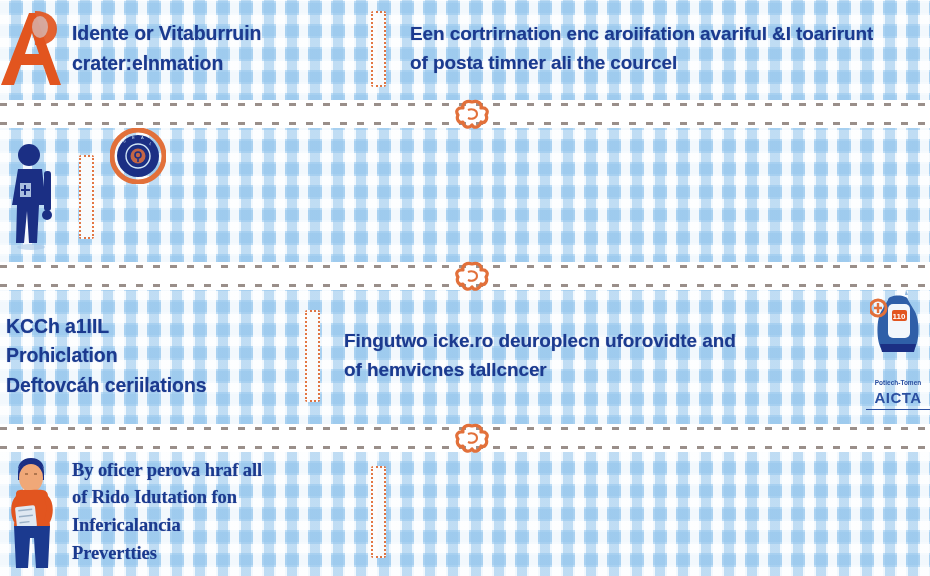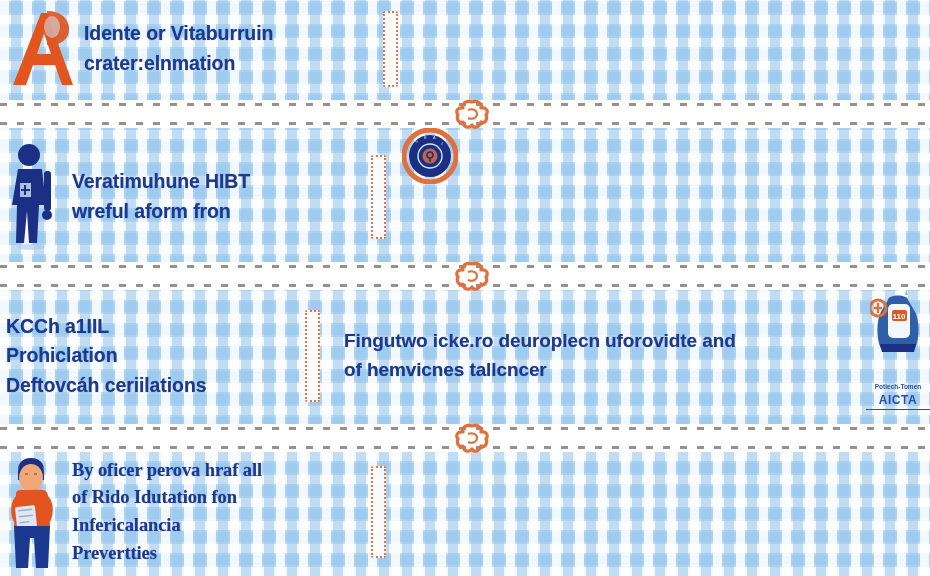--- a/index.html
+++ b/index.html
@@ -34,21 +34,21 @@
   }
 
   
   .row {
     position: absolute;
     left: 0;
     width: 930px;
     display: flex;
     align-items: center;
   }
-  .row-1 { top: 0;   height: 98px; padding-left: 12px; }
+  .row-1 { top: 0;   height: 98px; }
   .row-2 { top: 128px; height: 138px; }
   .row-3 { top: 286px; height: 140px; }
   .row-4 { top: 448px; height: 128px; font-family: Liberation Serif, serif; }
 
   
   .icon-slot {
     position: relative;
     width: 66px;
     height: 100%;
     flex: 0 0 66px;
@@ -171,21 +171,21 @@
     width: 64px;
     text-align: center;
     font-size: 6.5px;
     font-weight: bold;
     color: #2b4fa0;
     line-height: 1.35;
     filter: blur(0.35px);
   }
   .badge-caption .big {
     display: block;
-    font-size: 12px;
+    font-size: 15px;
     letter-spacing: 0.5px;
     border-bottom: 1.5px solid #2b4fa0;
     padding-bottom: 1px;
   }
   .art-caption {
     position: absolute;
     bottom: 8px;
     left: -4px;
     width: 72px;
     text-align: center;
@@ -212,20 +212,24 @@
 
     <div class="col-left">
       <div class="txt">Idente or Vitaburruin
 crater:elnmation</div>
     </div>
 
     <div class="sep-slot">
       <div class="vbar short"></div>
     </div>
 
+    <div class="col-right">
+      <div class="txt right">Een cortrirnation enc aroiifation avariful &amp;I toarirunt
+of posta timner ali the courcel</div>
+    </div>
   </div>
 
   <div class="divider div-1">
     <svg class="ornament" viewBox="0 0 34 30">
       <path d="M17 3 C22 1 27 4 26 9 C31 8 34 12 31 16 C33 20 30 25 26 23
                C25 28 19 30 17 26 C14 30 8 28 8 23 C4 25 1 20 3 16
                C0 12 3 8 8 9 C7 4 12 1 17 3 Z" fill="none" stroke="#e2703a" stroke-width="3.2" stroke-linejoin="round"></path>
       <path d="M13 11 C17 9 22 11 22 15 C22 19 17 21 13 19" fill="none" stroke="#e2703a" stroke-width="2"></path>
     </svg>
   </div>
@@ -237,24 +241,20 @@
         <circle cx="22" cy="12" r="11" fill="#1b2f84"></circle>
         <path d="M11 26 L35 26 L39 62 L32 62 L30 100 L22 100 L20 68 L17 100 L9 100 L10 62 L5 62 Z" fill="#1b2f84"></path>
         <rect x="37" y="28" width="7" height="40" rx="3" fill="#1b2f84"></rect>
         <circle cx="40" cy="72" r="5" fill="#1b2f84"></circle>
         <path d="M13 40 L24 40 L24 54 L13 54 Z" fill="#cfe4f6" opacity="0.8"></path>
         <path d="M18 42 L18 52 M14 47 L23 47" stroke="#1b2f84" stroke-width="2"></path>
         <ellipse cx="24" cy="104" rx="14" ry="3" fill="#a9c8e6" opacity="0.6"></ellipse>
       </svg>
     </div>
 
-    <div class="col-left">
-      <div class="txt">Veratimuhune HIBT
-wreful aform fron</div>
-    </div>
 
     <div class="sep-slot">
       <div class="vbar"></div>
     </div>
 
 
     <div class="badge-slot">
       <svg class="seal" viewBox="0 0 56 56">
         <circle cx="28" cy="28" r="26" fill="none" stroke="#e2703a" stroke-width="5"></circle>
         <circle cx="28" cy="28" r="21" fill="#1b2f84"></circle>

